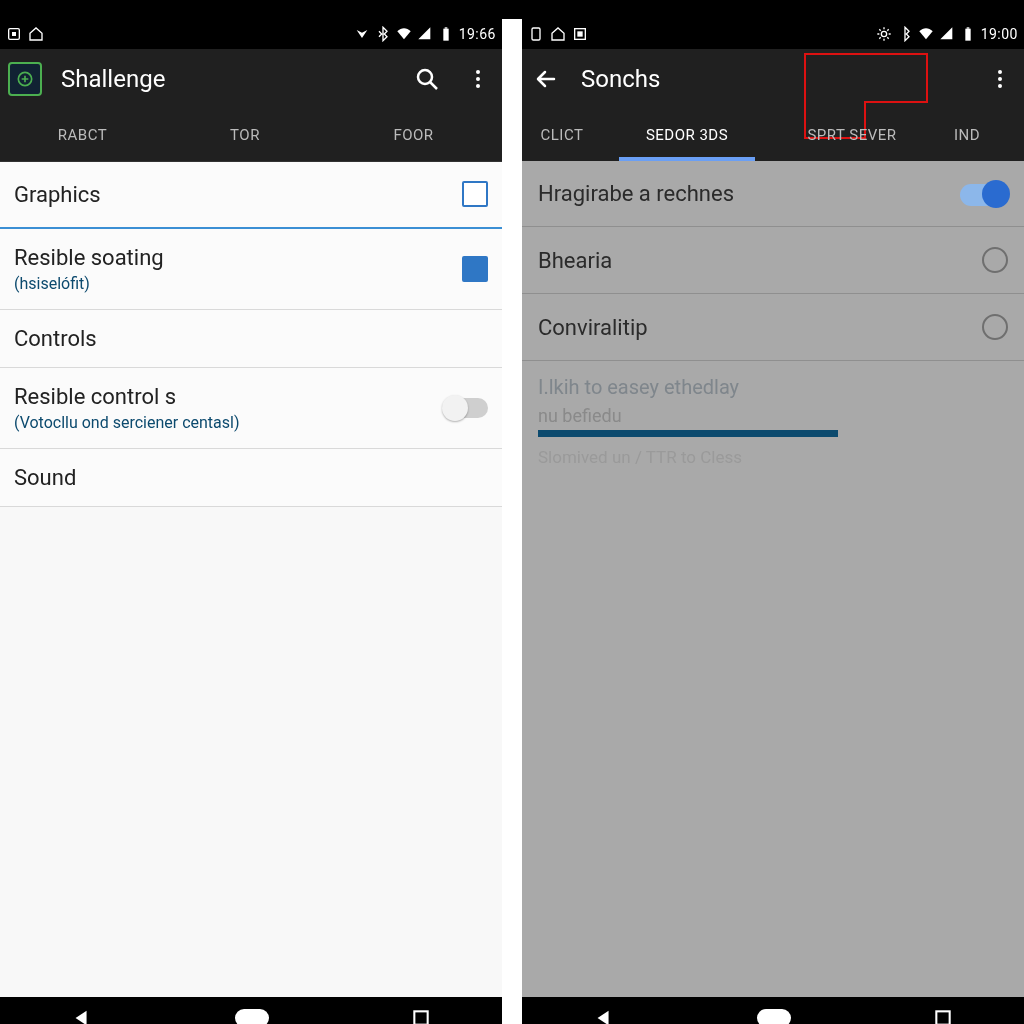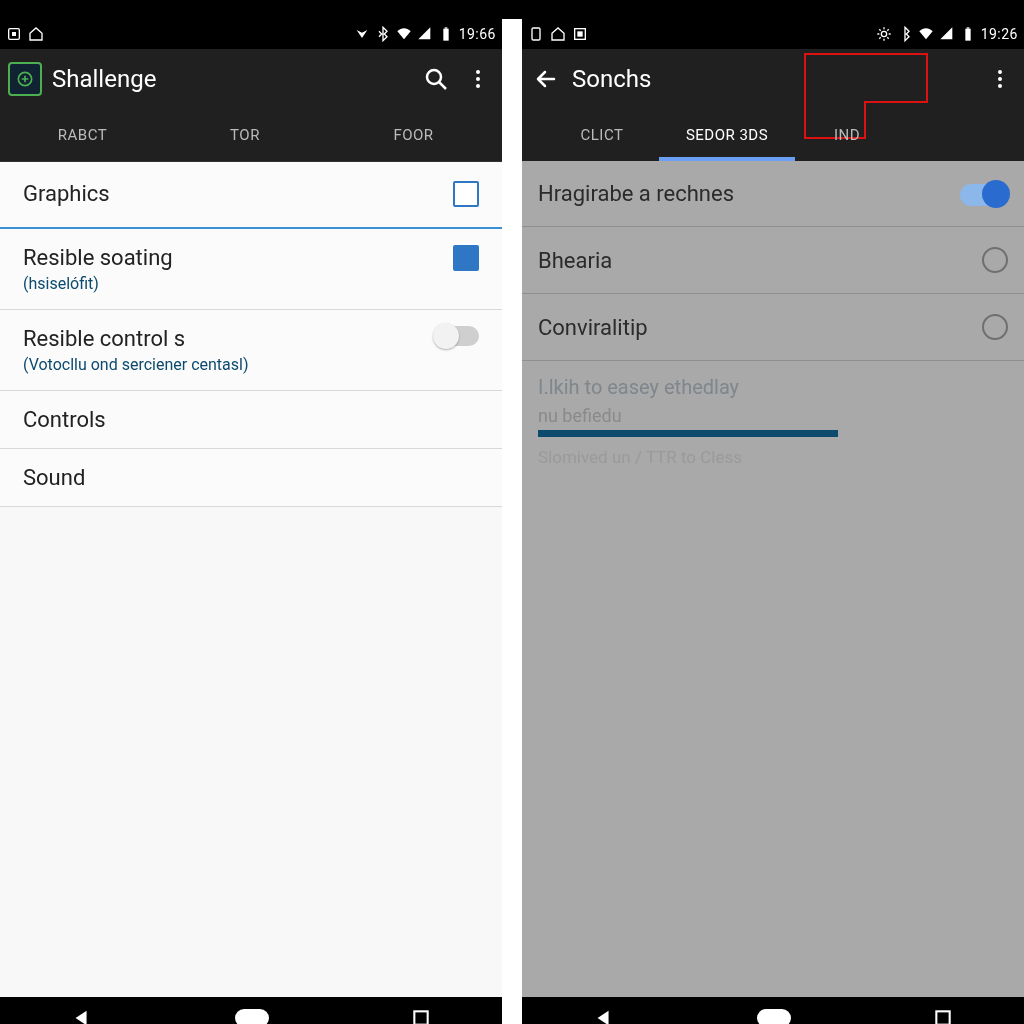--- a/index.html
+++ b/index.html
@@ -10,21 +10,21 @@
 
   
   .status { height: 30px; background: #000; display: flex; align-items: center; color: #fff; font-size: 14px; padding: 0 6px; }
   .status .left  { display: flex; gap: 6px; align-items: center; }
   .status .right { margin-left: auto; display: flex; gap: 5px; align-items: center; }
   .sicon { width: 16px; height: 16px; display: inline-flex; align-items: center; justify-content: center; }
   .sicon svg { width: 16px; height: 16px; fill: #fff; }
   .clock { font-size: 14px; letter-spacing: .5px; }
 
   
-  .appbar { height: 60px; background: #202020; display: flex; align-items: center; color: #fff; padding: 0 8px; gap: 10px; }
+  .appbar { height: 60px; background: #202020; display: flex; align-items: center; color: #fff; padding: 0 8px; gap: 19px; }
   .appbar .title { font-size: 24px; font-weight: 400; }
   .appbar .spacer { flex: 1; }
   .appbar .logo { width: 34px; height: 34px; border: 2px solid #4caf50; border-radius: 4px; display: flex; align-items: center; justify-content: center; background: #123; }
   .appbar .logo svg { width: 20px; height: 20px; fill: #4caf50; }
   .appbar .ic { width: 32px; height: 32px; display: flex; align-items: center; justify-content: center; }
   .appbar .ic svg { width: 24px; height: 24px; fill: #fff; }
   .back svg { width: 26px; height: 26px; fill: #fff; stroke: #fff; }
 
   
   .tabs { height: 52px; background: #202020; display: flex; color: #bbb; font-size: 15px; letter-spacing: .5px; }
@@ -35,21 +35,21 @@
   .phone.left .tabs .tab:nth-child(1){ width: 165px; }
   .phone.left .tabs .tab:nth-child(2){ width: 160px; }
   .phone.left .tabs .tab:nth-child(3){ width: 177px; }
 
   
   .phone.left .tabs { border-bottom: 0; }
   .phone.left .tabs .hint::after{ content:""; position:absolute; left:0; right:0; bottom:-1px; height:1px; background:#333;}
 
   
   .list { background: #f8f8f8; height: calc(1024px - 30px - 60px - 52px - 46px); overflow: hidden; }
-  .row { background: #fbfbfb; border-bottom: 1px solid #d9d9d9; padding: 16px 23px; display: flex; }
+  .row { background: #fbfbfb; border-bottom: 1px solid #d9d9d9; padding: 16px 14px; display: flex; align-items: center; }
   .row .labels { display: flex; flex-direction: column; }
   .row .primary   { font-size: 22px; color: #222; }
   .row .secondary { font-size: 16px; color: #0c4a6e; margin-top: 4px; }
   .row .ctrl { margin-left: auto; }
   .row.graphics { border-bottom: 2px solid #3b8fd4; padding-top: 20px; padding-bottom: 20px; }
   .checkbox { width: 26px; height: 26px; border: 2.5px solid #2f77c5; border-radius: 2px; background: #fff; }
   .checkbox.filled { background: #2f77c5; border-color:#2f77c5; }
   .xicon svg { width: 30px; height: 30px; stroke:#3b8fd4; stroke-width:2.5; fill:none; }
   .switch { width: 44px; height: 20px; border-radius: 10px; background: #cfcfcf; position: relative; }
   .switch::after { content:""; position:absolute; left:-2px; top:-3px; width:26px; height:26px; border-radius:50%; background:#f2f2f2; box-shadow:0 1px 2px rgba(0,0,0,.3); }
@@ -72,21 +72,21 @@
   .subblock .line3 { font-size: 17px; color: #9a9a9a; margin-top: 10px; }
   .subblock .under { border-bottom: 7px solid #0c4a6e; width: 300px; padding-bottom: 4px; }
 
   
   .annot { position: absolute; border: 2px solid #d11; pointer-events: none; }
   .annot.a1 { left: 282px; top: 4px; width: 124px; height: 48px; border-bottom: none; }
   .annot.a2 { left: 282px; top: 52px; width: 62px;  height: 38px; border-top: none; }
   .annot.a2r{ left: 344px; top: 52px; width: 62px;  height: 0;    border: none; border-top: 2px solid #d11; }
 
   
-  .phone.right .tabs { font-size: 15px; padding-left: 40px; }
+  .phone.right .tabs { font-size: 15px; }
   .phone.right .tab { flex: none; padding: 0 8px; }
   .phone.right .tab.t1{ width: 80px; }
   .phone.right .tab.t2{ width: 170px; }
   .phone.right .tab.t3{ width: 160px; }
   .phone.right .tab.t4{ width: 70px; }
 </style>
 </head>
 <body>
 
 <div class="wrap">
@@ -191,31 +191,31 @@
           <span class="secondary">(hsiselófit)</span>
         </div>
         <div class="ctrl">
             <div class="checkbox filled"></div>
           </div>
       </div>
 
 
       <div class="row">
         <div class="labels">
+            <span class="primary">Controls</span>
+          </div>
+      </div>
+
+      <div class="row">
+        <div class="labels">
           <span class="primary">Resible control s</span>
           <span class="secondary">(Votocllu ond serciener centasl)</span>
         </div>
         <div class="ctrl">
             <div class="switch"></div>
-          </div>
-      </div>
-
-      <div class="row">
-        <div class="labels">
-            <span class="primary">Controls</span>
           </div>
       </div>
 
       <div class="row">
         <div class="labels">
             <span class="primary">Sound</span>
           </div>
       </div>
 
     </div>
@@ -278,21 +278,21 @@
             <svg viewBox="0 0 24 24">
               <path d="M2 20L20 2v18z"></path>
             </svg>
           </span>
         <span class="sicon">
             <svg viewBox="0 0 24 24">
               <rect x="8" y="4" width="8" height="18"></rect>
               <rect x="10" y="2" width="4" height="2"></rect>
             </svg>
           </span>
-        <span class="clock">19:26</span>
+        <span class="clock">19:00</span>
       </div>
     </div>
 
     <div class="appbar" style="position:relative;">
       <div class="ic back">
         <svg viewBox="0 0 24 24">
             <path d="M20 12H5M11 5l-7 7 7 7" fill="none" stroke="#fff" stroke-width="2.5" stroke-linecap="round" stroke-linejoin="round"></path>
           </svg>
       </div>
       <div class="title">Sonchs</div>
@@ -309,20 +309,23 @@
       <div class="annot a2"></div>
       <div class="annot a2r"></div>
     </div>
 
     <div class="tabs">
       <div class="tab t1">
           <span>CLICT</span>
         </div>
       <div class="tab t2 active">
           <span>SEDOR 3DS</span>
+        </div>
+      <div class="tab t3">
+          <span>SPRT SEVER</span>
         </div>
       <div class="tab t4">
           <span>IND</span>
         </div>
     </div>
 
     <div class="content dim">
       <div class="r-row">
         <span>Hragirabe a rechnes</span>
         <div class="ctrl">

